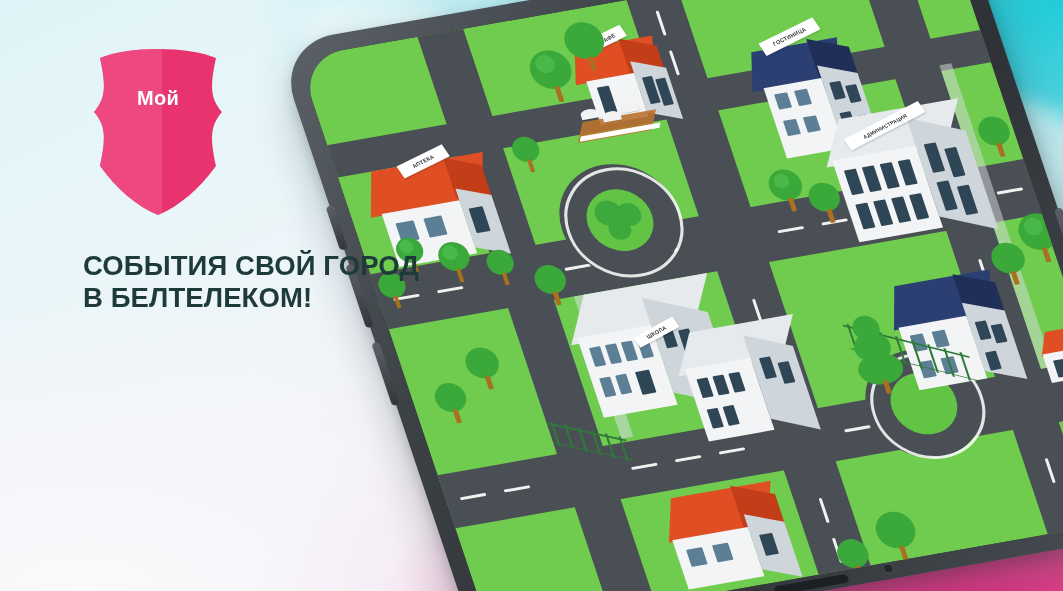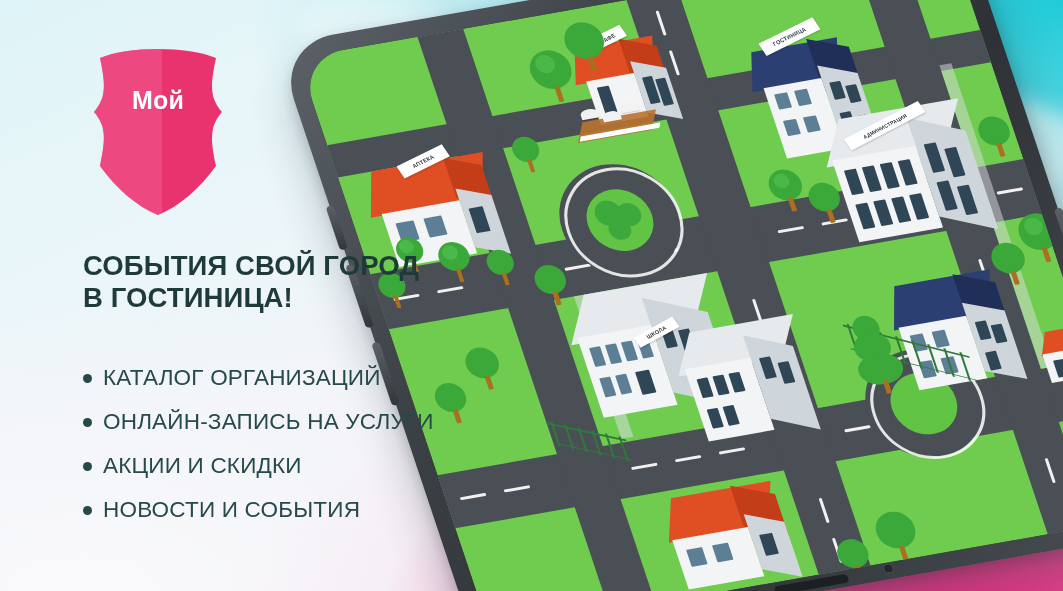--- a/index.html
+++ b/index.html
@@ -40,21 +40,21 @@
   .shield-hl{
     position:absolute;left:0;top:0;width:74px;height:176px;background:#f05a90;opacity:.55;
     -webkit-clip-path:path("M12,16 C40,4 100,4 128,16 C122,44 122,56 134,70 C122,84 122,96 128,124 C112,146 92,164 70,173 C48,164 28,146 12,124 C18,96 18,84 6,70 C18,56 18,44 12,16 Z");
     clip-path:path("M12,16 C40,4 100,4 128,16 C122,44 122,56 134,70 C122,84 122,96 128,124 C112,146 92,164 70,173 C48,164 28,146 12,124 C18,96 18,84 6,70 C18,56 18,44 12,16 Z");
   }
   .logo-text{
     position:absolute;left:0;top:46px;width:140px;text-align:center;
     color:#ffffff;font-weight:700;line-height:1.02;letter-spacing:.2px;
     text-shadow:0 1px 0 rgba(0,0,0,.06);
   }
-  .logo-l1{font-size:25px;display:block;}
+  .logo-l1{font-size:20px;display:block;}
   .logo-l2{font-size:25px;display:block;}
 
   
   .headline{
     position:absolute;left:83px;top:250px;width:340px;
     color:#1e3b3a;font-weight:700;font-size:27.5px;line-height:1.16;
     letter-spacing:.1px;
   }
   .headline .l{display:block;white-space:nowrap;}
 
@@ -459,36 +459,18 @@
         <div class="shield-base"></div>
         <div class="shield-hl"></div>
       </div>
       <div class="logo-text">
         <span class="logo-l1">Мой</span>
       </div>
     </div>
 
     <div class="headline">
       <span class="l">СОБЫТИЯ СВОЙ ГОРОД</span>
-      <span class="l">В ГОСТИНИЦА!</span>
+      <span class="l">В БЕЛТЕЛЕКОМ!</span>
     </div>
 
-    <div class="bullets">
-      <div class="bullet">
-        <span class="dot"></span>
-        <span class="btxt">КАТАЛОГ ОРГАНИЗАЦИЙ</span>
-      </div>
-      <div class="bullet">
-        <span class="dot"></span>
-        <span class="btxt">ОНЛАЙН-ЗАПИСЬ НА УСЛУГИ</span>
-      </div>
-      <div class="bullet">
-        <span class="dot"></span>
-        <span class="btxt">АКЦИИ И СКИДКИ</span>
-      </div>
-      <div class="bullet">
-        <span class="dot"></span>
-        <span class="btxt">НОВОСТИ И СОБЫТИЯ</span>
-      </div>
-    </div>
 
   </div>
 </div>
 
 </body></html>

